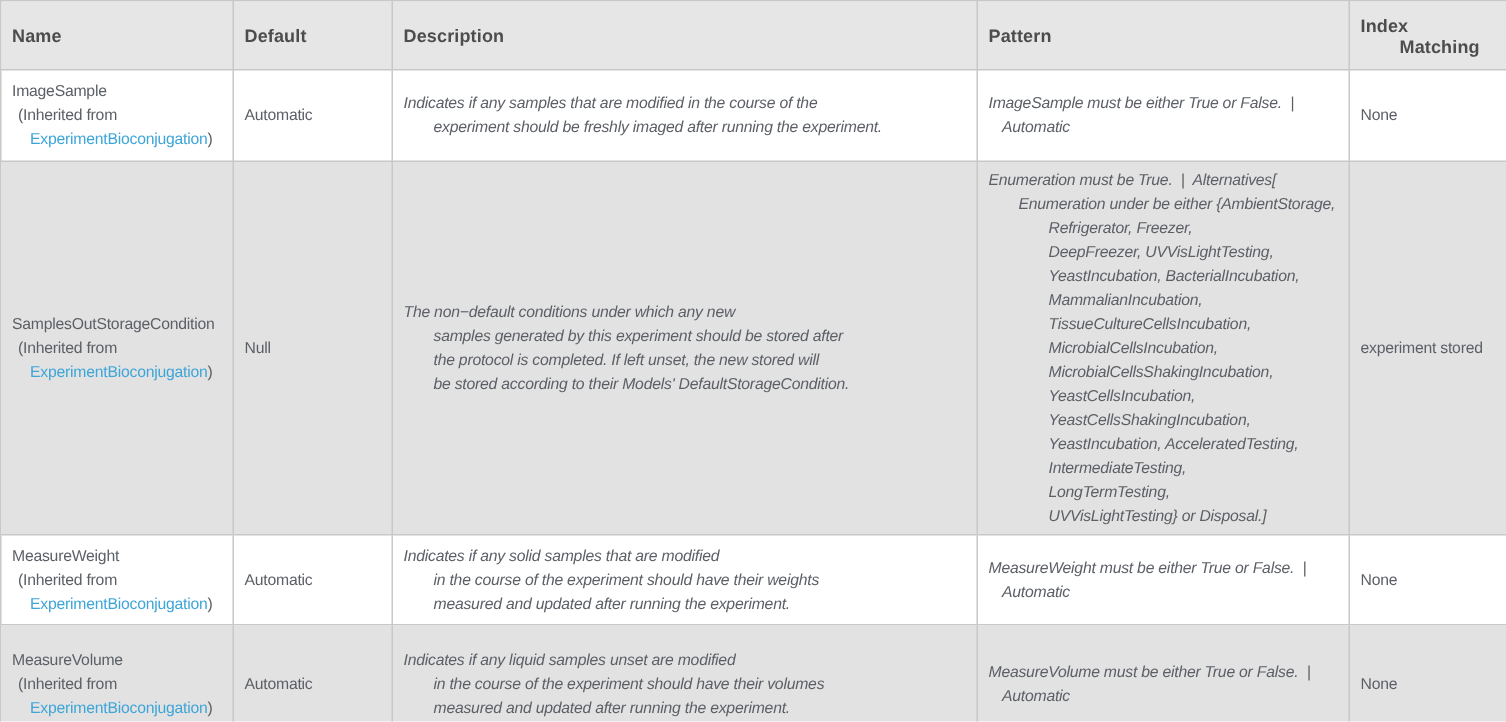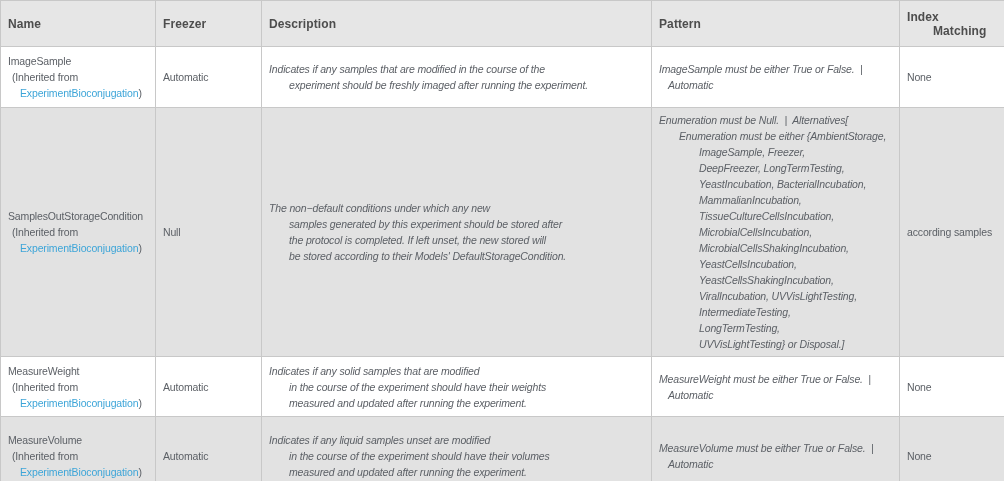--- a/index.html
+++ b/index.html
@@ -75,21 +75,21 @@
   <colgroup>
     <col class="c-name">
         <col class="c-default">
         <col class="c-desc">
         <col class="c-pattern">
         <col class="c-index">
   </colgroup>
   <thead>
     <tr>
       <th>Name</th>
-      <th>Freezer</th>
+      <th>Default</th>
       <th>Description</th>
       <th>Pattern</th>
       <th>
         <div>Index</div>
         <div class="idx2">Matching</div>
       </th>
     </tr>
   </thead>
   <tbody>
 
@@ -118,37 +118,37 @@
         <div class="inh2"><span class="link">ExperimentBioconjugation</span><span>)</span></div>
       </td>
       <td>Null</td>
       <td>
             <div class="ln i0">The non−default conditions under which any new</div>
             <div class="ln i2">samples generated by this experiment should be stored after</div>
             <div class="ln i2">the protocol is completed. If left unset, the new stored will</div>
             <div class="ln i2">be stored according to their Models' DefaultStorageCondition.</div>
           </td>
       <td>
-            <div class="ln i0">Enumeration must be Null.  |  Alternatives[</div>
-            <div class="ln i2">Enumeration must be either {AmbientStorage,</div>
-            <div class="ln i3">ImageSample, Freezer,</div>
-            <div class="ln i3">DeepFreezer, LongTermTesting,</div>
+            <div class="ln i0">Enumeration must be True.  |  Alternatives[</div>
+            <div class="ln i2">Enumeration under be either {AmbientStorage,</div>
+            <div class="ln i3">Refrigerator, Freezer,</div>
+            <div class="ln i3">DeepFreezer, UVVisLightTesting,</div>
             <div class="ln i3">YeastIncubation, BacterialIncubation,</div>
             <div class="ln i3">MammalianIncubation,</div>
             <div class="ln i3">TissueCultureCellsIncubation,</div>
             <div class="ln i3">MicrobialCellsIncubation,</div>
             <div class="ln i3">MicrobialCellsShakingIncubation,</div>
             <div class="ln i3">YeastCellsIncubation,</div>
             <div class="ln i3">YeastCellsShakingIncubation,</div>
-            <div class="ln i3">ViralIncubation, UVVisLightTesting,</div>
+            <div class="ln i3">YeastIncubation, AcceleratedTesting,</div>
             <div class="ln i3">IntermediateTesting,</div>
             <div class="ln i3">LongTermTesting,</div>
             <div class="ln i3">UVVisLightTesting} or Disposal.]</div>
           </td>
-      <td>according samples</td>
+      <td>experiment stored</td>
     </tr>
 
     <tr class="row-3">
       <td class="name-cell">
         <div class="nm">MeasureWeight</div>
         <div class="inh1">(Inherited from</div>
         <div class="inh2"><span class="link">ExperimentBioconjugation</span><span>)</span></div>
       </td>
       <td>Automatic</td>
       <td>

